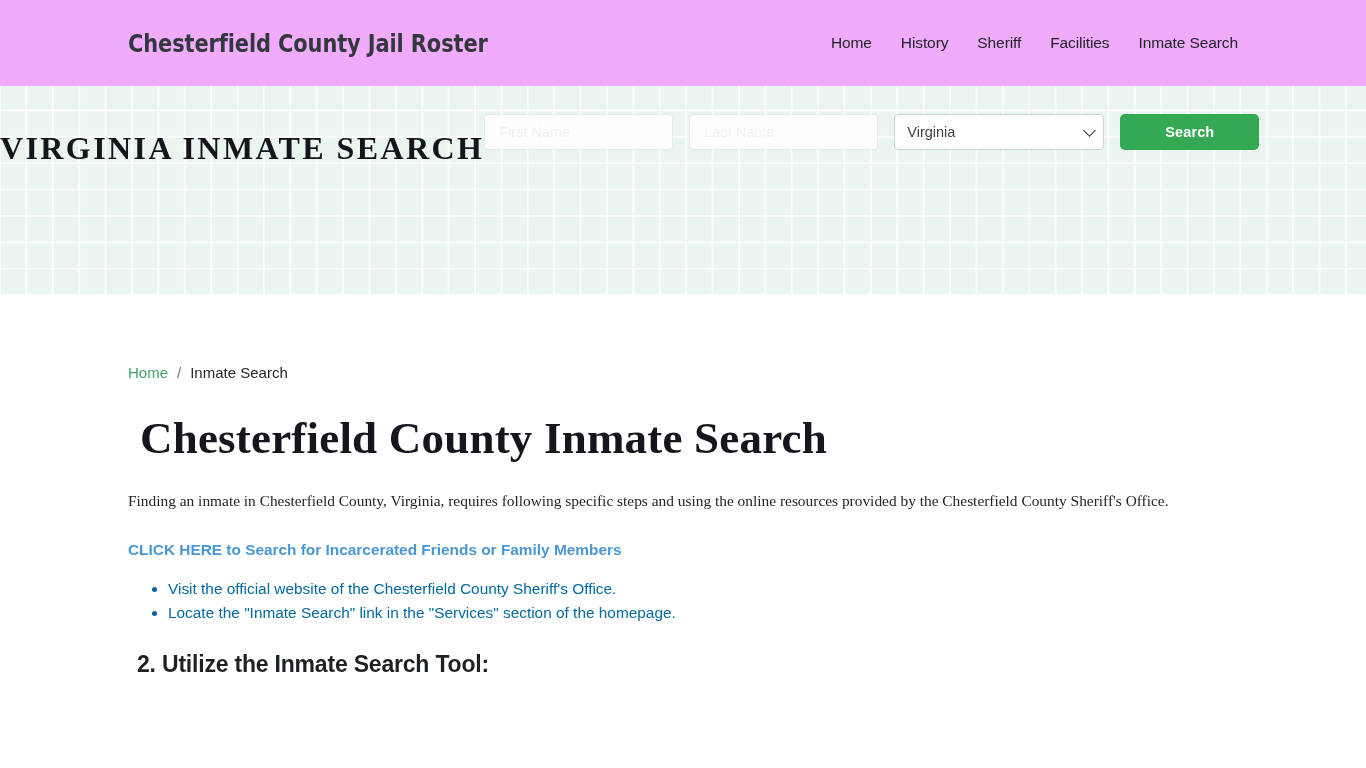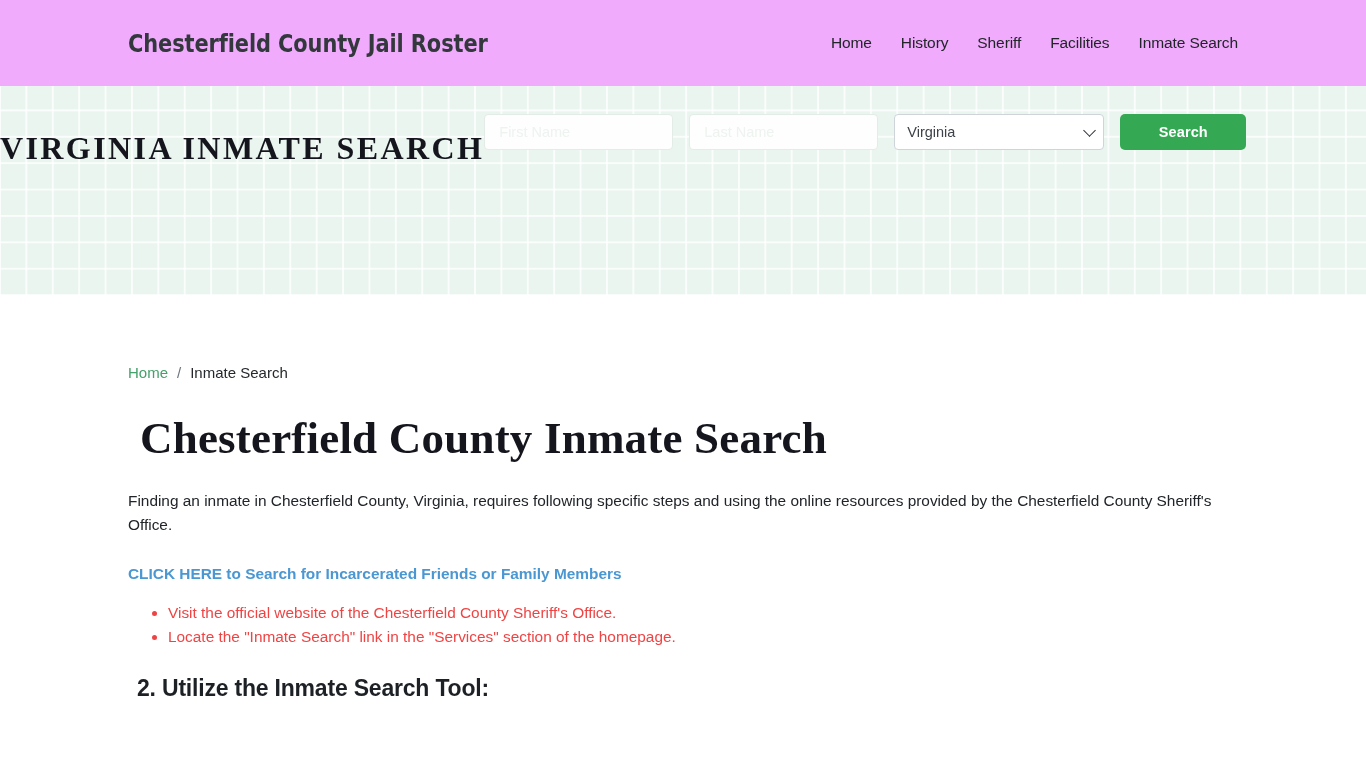--- a/index.html
+++ b/index.html
@@ -122,21 +122,21 @@
     top: 50%;
     width: 9px;
     height: 9px;
     margin-top: -6px;
     border-right: 1.7px solid #2b3035;
     border-bottom: 1.7px solid #2b3035;
     transform: rotate(45deg);
     pointer-events: none;
   }
   .search-btn {
-    width: 126px;
+    width: 139px;
     height: 36px;
     background: #34a853;
     border: none;
     border-radius: 5px;
     color: #ffffff;
     font-family: "Liberation Sans", sans-serif;
     font-size: 14.5px;
     font-weight: 700;
     cursor: pointer;
     letter-spacing: 0.1px;
@@ -175,41 +175,41 @@
     line-height: 1.08;
   }
 
   p.body-text {
     margin: 30px 0 0 0;
     font-size: 15.4px;
     line-height: 24px;
     color: #212529;
     max-width: 1110px;
   }
-  p.body-text.tight { margin-top: 26px; }
+  p.body-text.tight { margin-top: 26px; font-family: Liberation Serif, serif; }
 
   a.cta-link {
     display: inline-block;
     margin-top: 26px;
     font-size: 15.4px;
     font-weight: 700;
     color: #4a97d2;
     text-decoration: none;
     line-height: 22px;
   }
 
   ul.info-list {
     margin: 16px 0 0 0;
     padding-left: 40px;
     list-style: disc;
   }
   ul.info-list li {
     font-size: 15.4px;
     line-height: 24px;
-    color: #ef4444;
+    color: #0369a1;
   }
 
   h2.section-title {
     margin: 26px 0 0 9px;
     font-size: 23px;
     font-weight: 700;
     color: #1d2125;
     letter-spacing: -0.2px;
   }
 </style>

